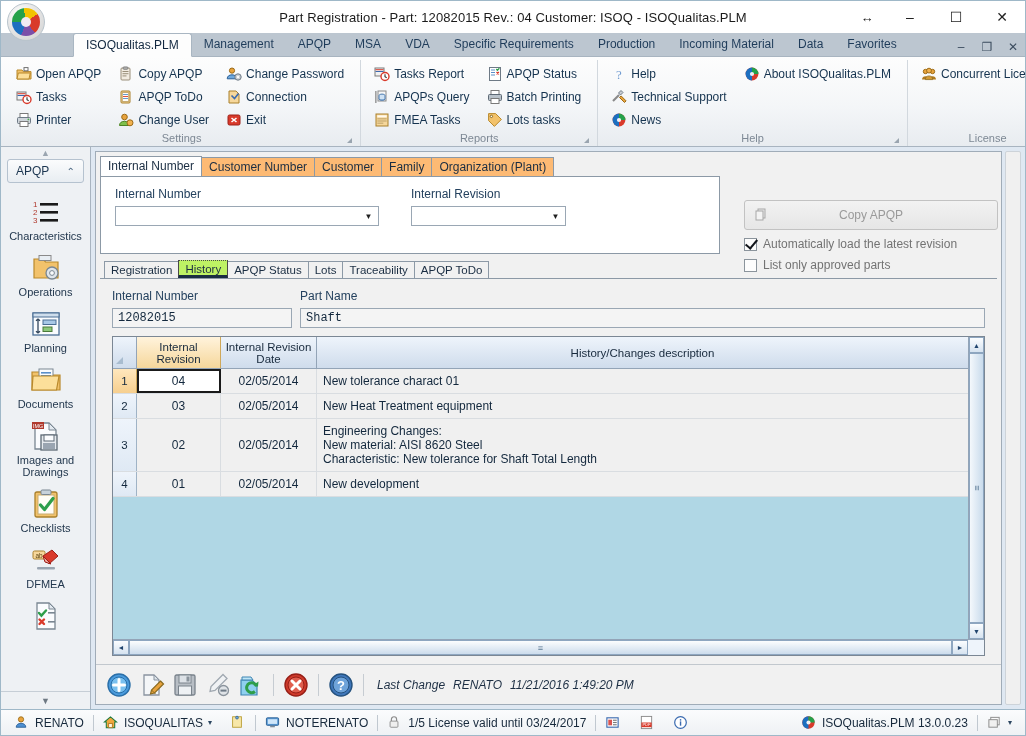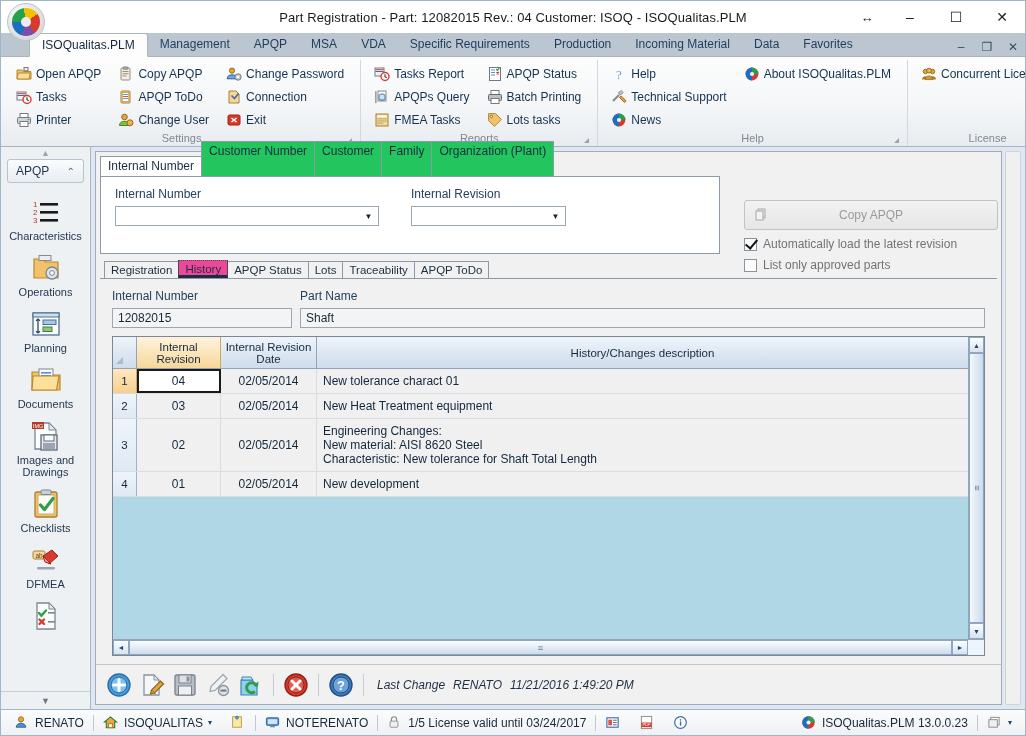--- a/index.html
+++ b/index.html
@@ -74,21 +74,21 @@
   }
   .win-btn.resize-h { width: 40px; font-size: 13px; }
 
   
   .ribbon-tabbar {
     height: 24px;
     background: #bcc6d0;
     display: flex;
     align-items: flex-end;
     position: relative;
-    padding-left: 28px;
+    padding-left: 72px;
     flex: 0 0 24px;
     border-bottom: 1px solid #a8b4c0;
   }
   .rtab {
     height: 23px;
     line-height: 23px;
     padding: 0 12px;
     font-size: 12px;
     color: #1f3c5a;
     white-space: nowrap;
@@ -254,24 +254,24 @@
   }
 
   
   .tabstrip {
     display: flex; align-items: flex-end;
     height: 20px; padding-left: 4px;
     margin-top: 4px;
     flex: 0 0 20px;
   }
   .tab {
-    height: 35px; line-height: 18px;
+    height: 19px; line-height: 18px;
     padding: 0 7px;
     font-size: 12px;
-    background: #22c55e;
+    background: #fdba74;
     border: 1px solid #8c99a6;
     border-bottom: none;
     margin-right: -1px;
     color: #1a2d42;
     cursor: default;
   }
   .tab.active {
     background: #ffffff;
     height: 20px; line-height: 19px;
     font-weight: normal;
@@ -358,21 +358,21 @@
     padding: 0 6px;
     font-size: 11.5px;
     background: #f1f1f1;
     border: 1px solid #8c99a6;
     border-bottom: none;
     margin-right: -1px;
     color: #1a2d42;
     cursor: default;
   }
   .itab.active {
-    background: #ec4899;
+    background: #bef264;
     height: 18px; line-height: 17px;
     border: 1px solid #4a4a4a;
     border-bottom: none;
     border-style: dotted solid solid solid;
     border-top-style: dotted;
     z-index: 2; position: relative;
   }
 
   .inner-panel {
     flex: 1;
@@ -384,21 +384,21 @@
     min-height: 0;
   }
   .ro-row { display: flex; gap: 8px; margin-bottom: 8px; }
   .ro-field { display: flex; flex-direction: column; }
   .ro-input {
     height: 20px;
     border: 1px solid #9aa7b4;
     background: #f4f4f4;
     display: flex; align-items: center;
     padding: 1px 5px;
-    font-size: 12px; color: #13283d;
+    font-size: 12px; color: #13283d; font-family: Liberation Mono, monospace;
   }
 
   
   .grid-wrap {
     flex: 1;
     border: 1px solid #7b8794;
     background: #ffffff;
     display: flex; flex-direction: column;
     min-height: 0;
     position: relative;

